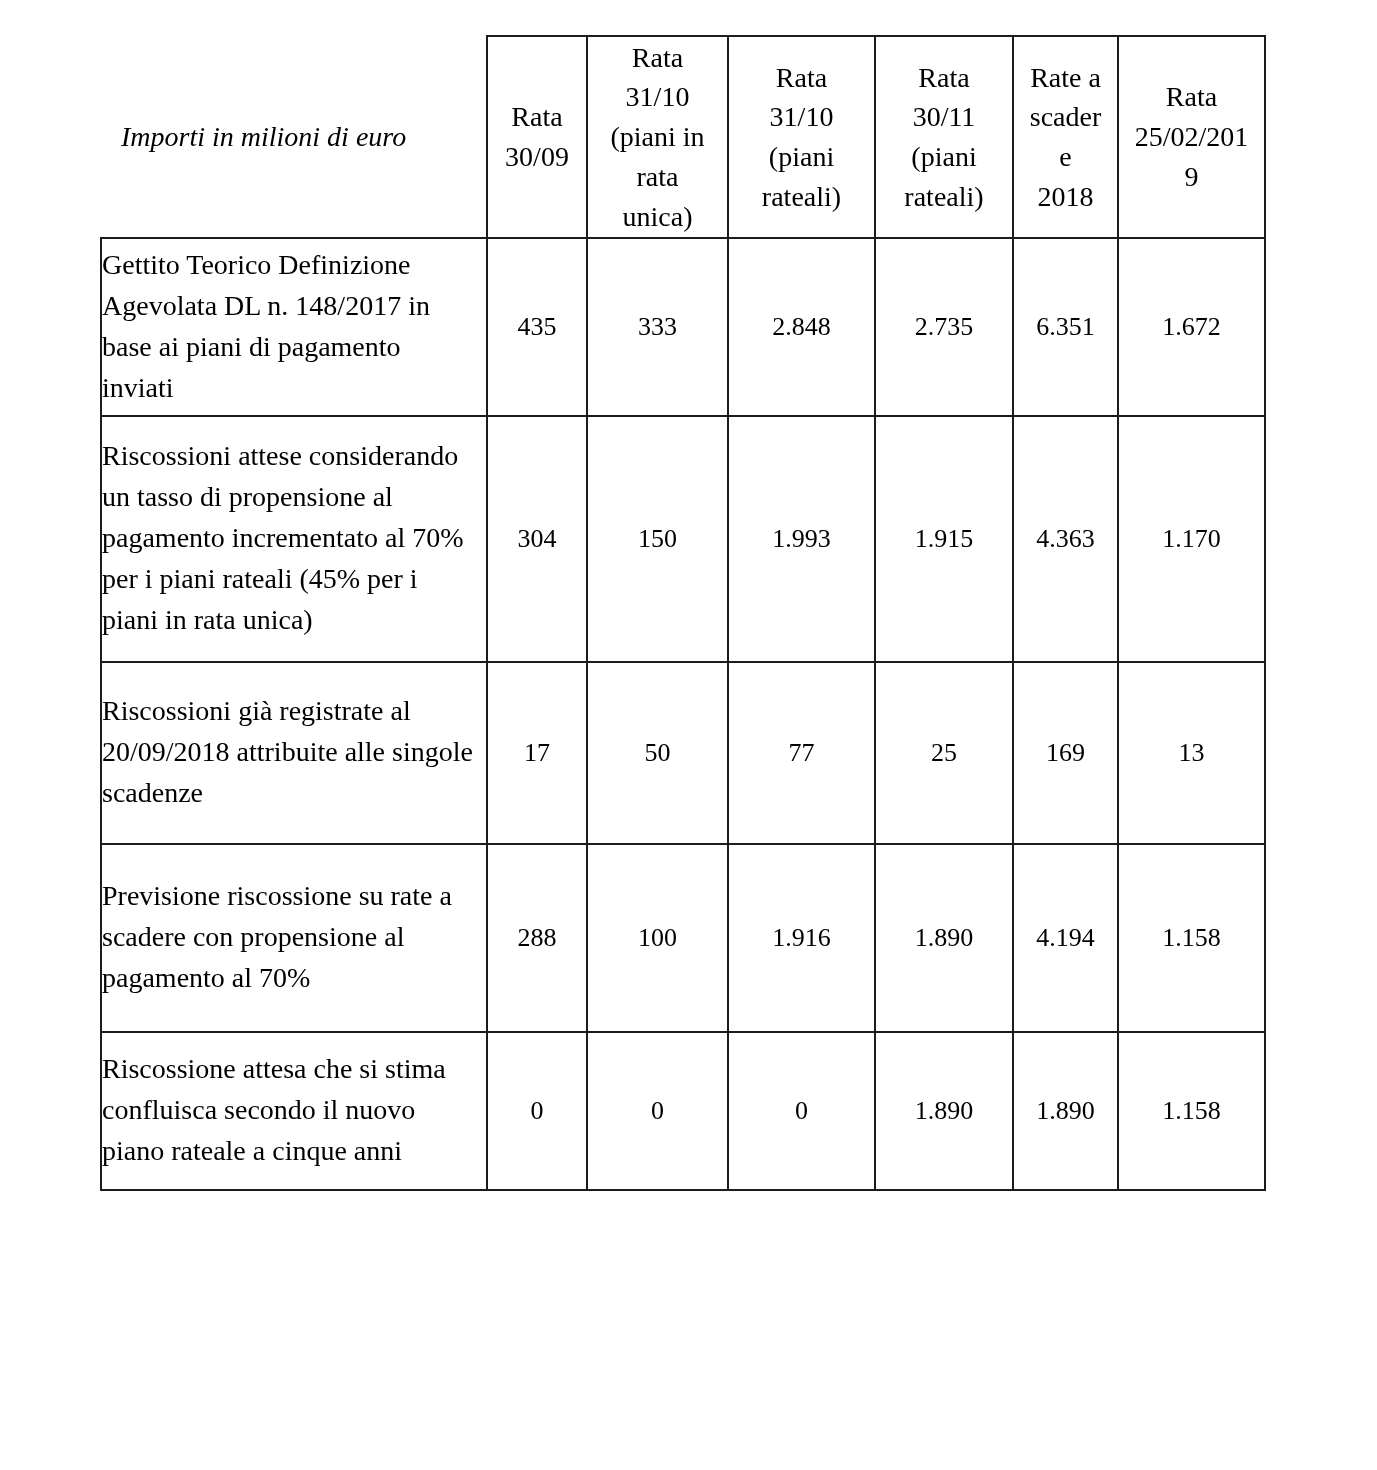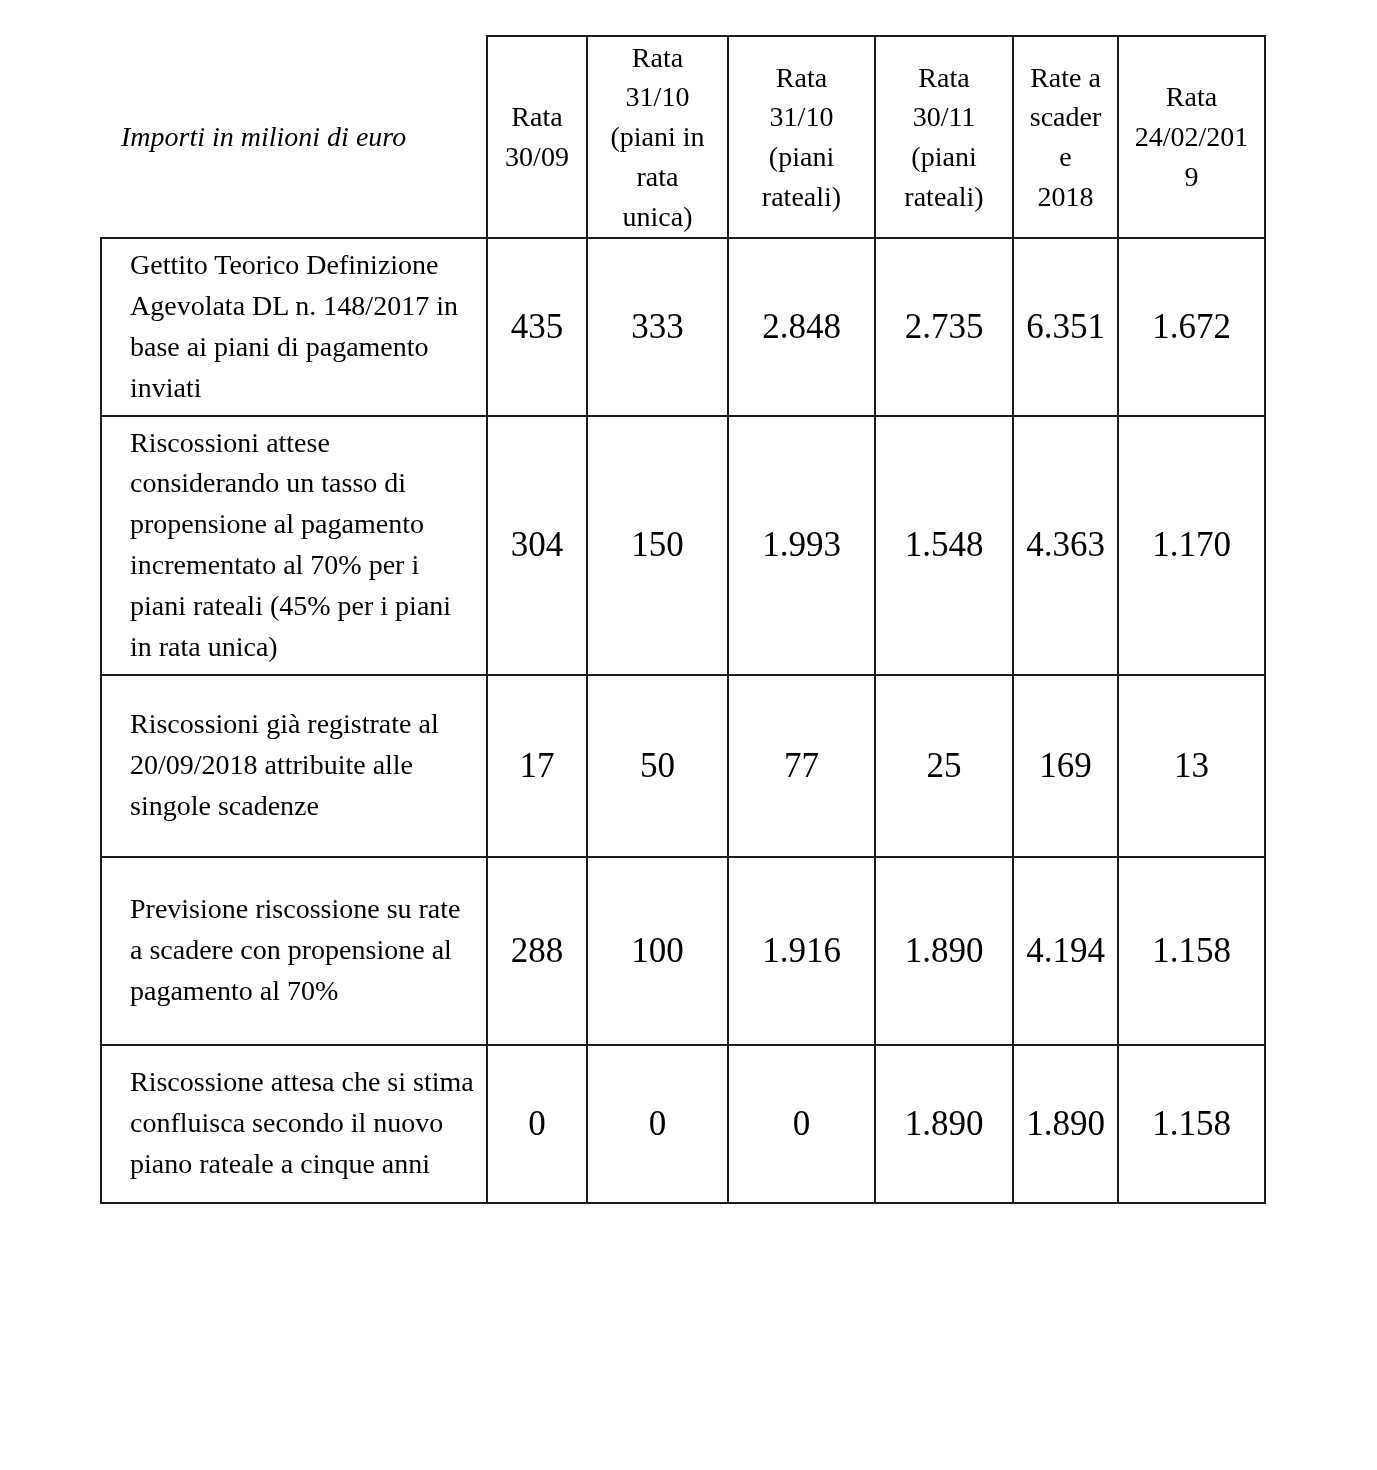--- a/index.html
+++ b/index.html
@@ -39,26 +39,26 @@
   th.corner {
     border: none;
     font-style: italic;
     text-align: left;
     padding: 0 20px;
     overflow-wrap: normal;
     word-break: normal;
   }
   td.lbl {
     text-align: left;
-    padding: 6px 10px 6px 28px;
+    padding: 6px 10px 6px 0;
     line-height: 1.46;
   }
   td.num {
     text-align: center;
-    font-size: 35px;
+    font-size: 26px;
   }
   .boldcol { font-weight: bold; }
 </style>
 </head>
 <body>
 
 <div class="page">
   <table class="tbl">
     <colgroup>
       <col style="width:386px">
@@ -70,39 +70,39 @@
       <col style="width:147px">
     </colgroup>
     <thead>
       <tr id="header-row">
         <th class="corner">Importi in milioni di euro</th>
       <th>Rata 30/09</th>
           <th>Rata 31/10 (piani in rata unica)</th>
           <th>Rata 31/10 (piani rateali)</th>
           <th>Rata 30/11 (piani rateali)</th>
           <th class="boldcol">Rate a scadere 2018</th>
-          <th>Rata 24/02/2019</th>
+          <th>Rata 25/02/2019</th>
         </tr>
     </thead>
     <tbody id="body-rows">
         <tr style="height: 167px;">
           <td class="lbl">Gettito Teorico Definizione Agevolata DL n. 148/2017 in base ai piani di pagamento inviati</td>
           <td class="num">435</td>
           <td class="num">333</td>
           <td class="num">2.848</td>
           <td class="num">2.735</td>
           <td class="num boldcol">6.351</td>
           <td class="num">1.672</td>
         </tr>
         <tr style="height: 246px; border-radius: 14px;">
           <td class="lbl">Riscossioni attese considerando un tasso di propensione al pagamento incrementato al 70% per i piani rateali (45% per i piani in rata unica)</td>
           <td class="num">304</td>
           <td class="num">150</td>
           <td class="num">1.993</td>
-          <td class="num">1.548</td>
+          <td class="num">1.915</td>
           <td class="num boldcol">4.363</td>
           <td class="num">1.170</td>
         </tr>
         <tr style="height: 182px;">
           <td class="lbl">Riscossioni già registrate al 20/09/2018 attribuite alle singole scadenze</td>
           <td class="num">17</td>
           <td class="num">50</td>
           <td class="num">77</td>
           <td class="num">25</td>
           <td class="num boldcol">169</td>

